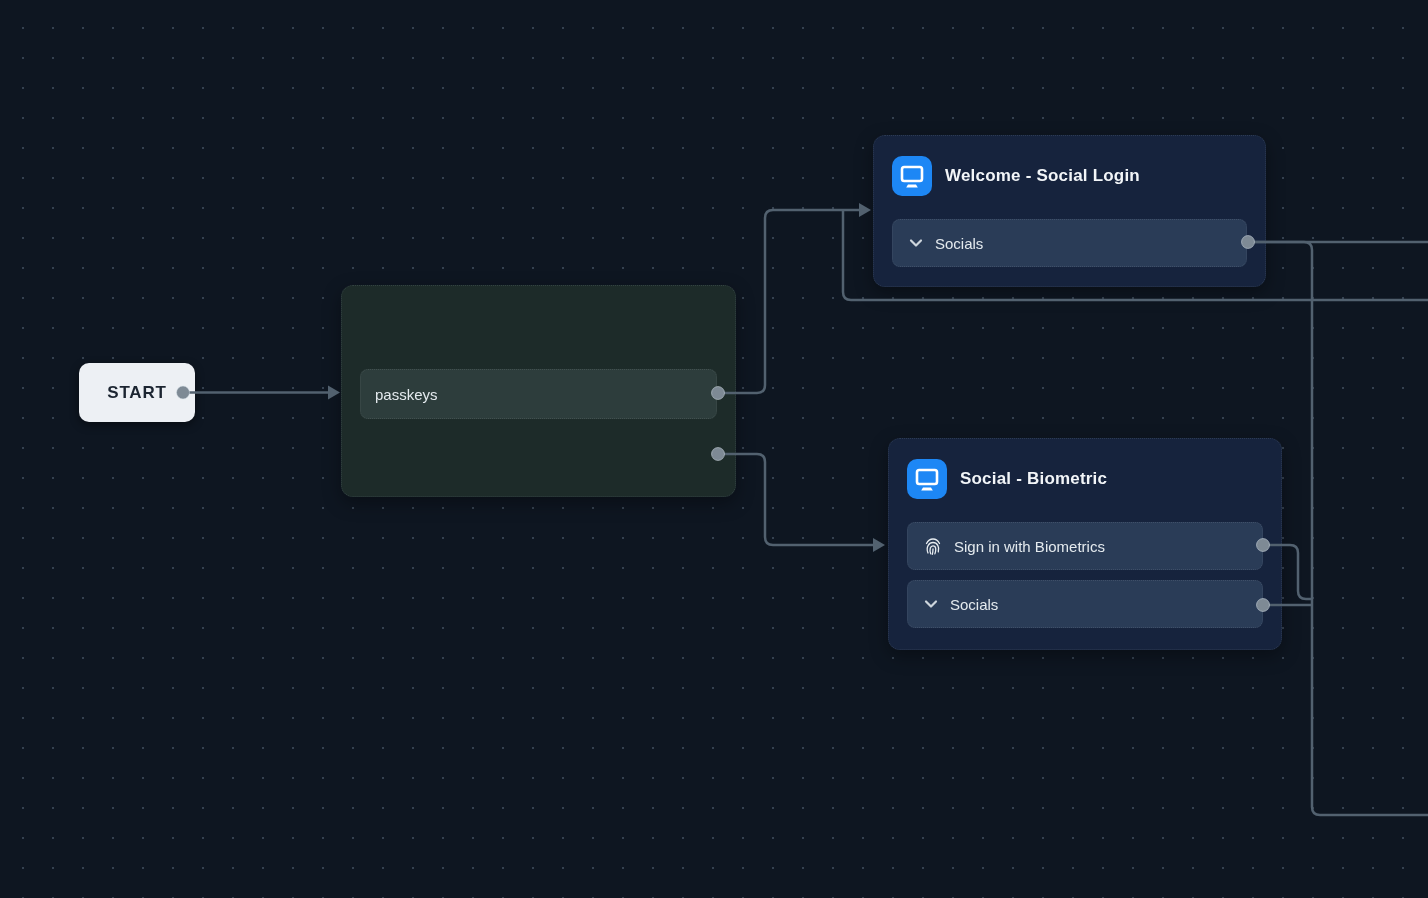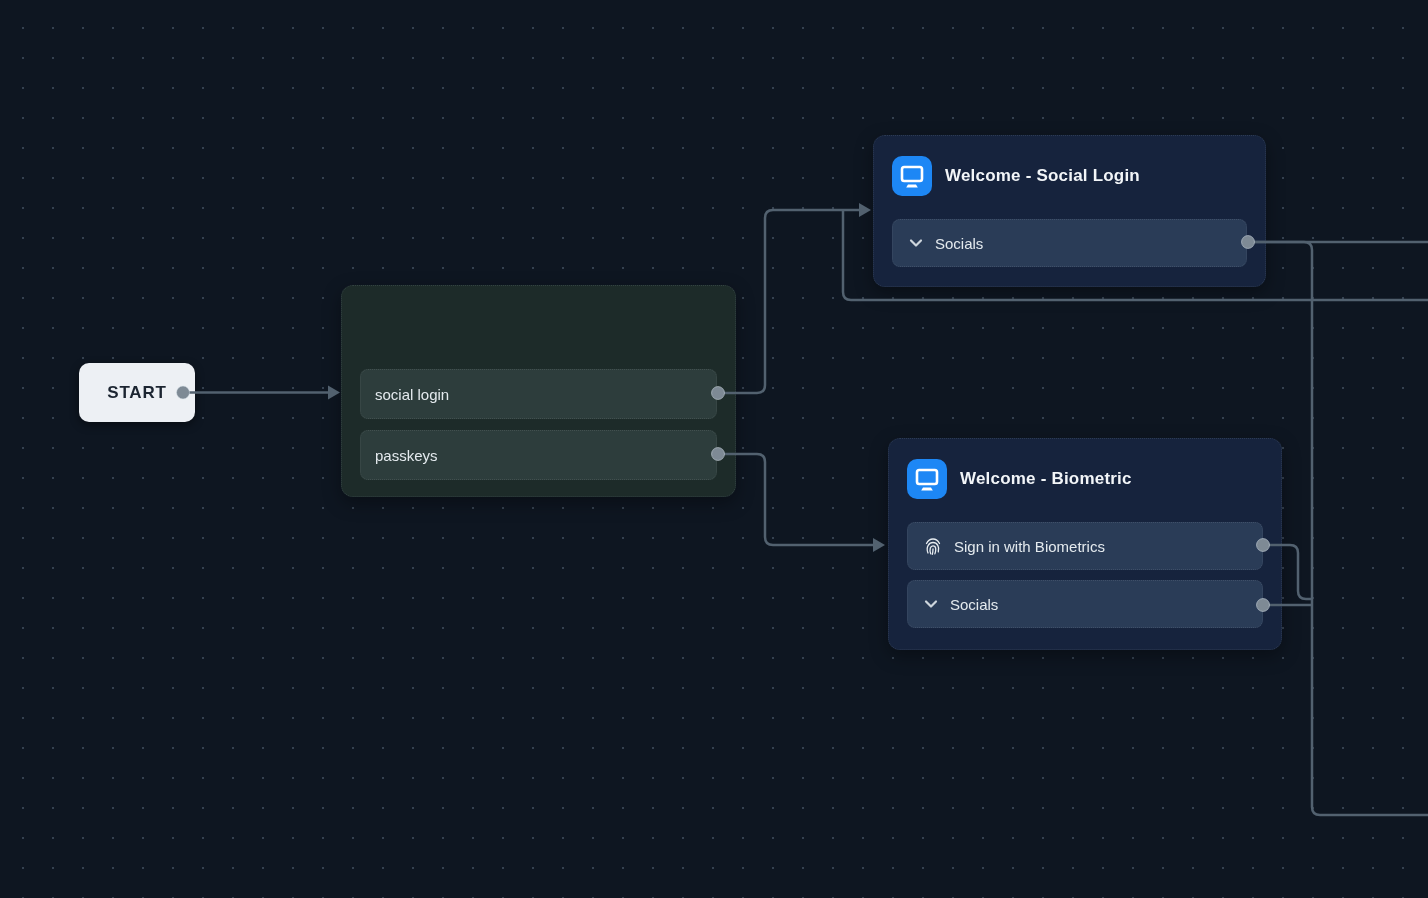--- a/index.html
+++ b/index.html
@@ -57,23 +57,20 @@
 
 <div class="canvas"></div>
 
 <div class="node-start node" style="position:absolute;z-index:2;">
   <span>START</span>
 </div>
 
 <div class="node node-ab">
   <div class="rows">
     <div class="row">
-      <span>social login</span>
-    </div>
-    <div class="row">
       <span>passkeys</span>
     </div>
   </div>
 </div>
 
 <div class="node node-screen node-wsl">
   <div class="node-header">
     <div class="node-icon">
       <svg width="40" height="40" viewBox="0 0 40 40">
         <rect x="10" y="11" width="20" height="14" rx="2.2" stroke="#ffffff" stroke-width="2.6" fill="none"></rect>
@@ -95,21 +92,21 @@
 </div>
 
 <div class="node node-screen node-wb">
   <div class="node-header">
     <div class="node-icon">
       <svg width="40" height="40" viewBox="0 0 40 40">
         <rect x="10" y="11" width="20" height="14" rx="2.2" stroke="#ffffff" stroke-width="2.6" fill="none"></rect>
         <path d="M16 28.5 L24 28.5 L25.8 31.5 L14.2 31.5 Z" fill="#ffffff"></path>
       </svg>
     </div>
-    <div class="node-title">Welcome - Biometric</div>
+    <div class="node-title">Social - Biometric</div>
   </div>
   <div class="rows">
     <div class="row">
       <span class="row-icon">
         <svg width="22" height="22" viewBox="0 0 22 22">
           <g stroke="#e8edf1" stroke-width="1.3" fill="none" stroke-linecap="round">
             <path d="M4.5 8.5 C6 5.5 8.5 4 11 4 C13.5 4 16 5.5 17.5 8.5"></path>
             <path d="M6 18 C5 15.5 4.9 12.5 6.2 10.3 C7.3 8.5 9 7.5 11 7.5 C13 7.5 14.7 8.5 15.8 10.3 C16.8 12 16.9 14.5 16.3 16.8"></path>
             <path d="M8.7 18.8 C8 17 7.8 14.8 8.3 13 C8.8 11.5 9.8 10.8 11 10.8 C12.4 10.8 13.5 11.8 13.7 13.4 C13.9 15 13.6 17 12.9 18.9"></path>
             <path d="M11 14 C11 15.8 10.8 17.4 10.3 19.3"></path>

